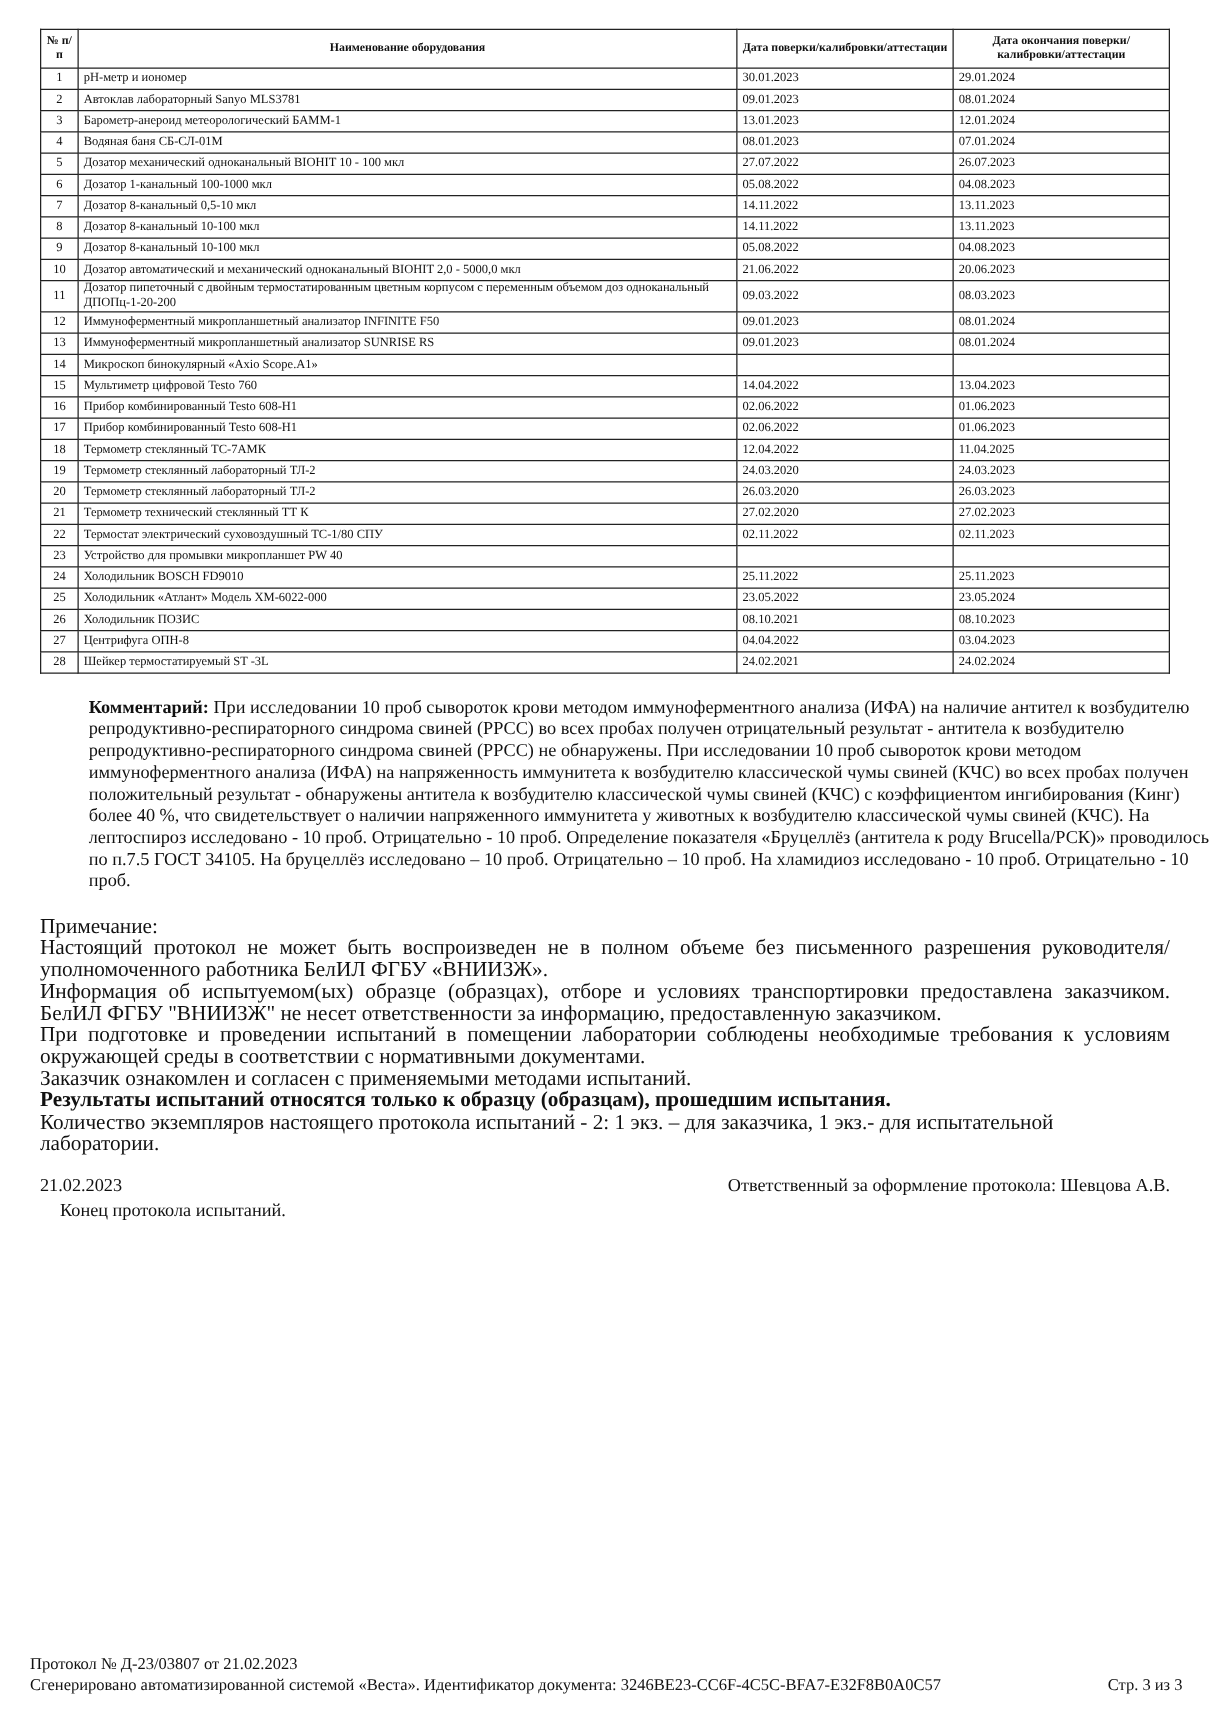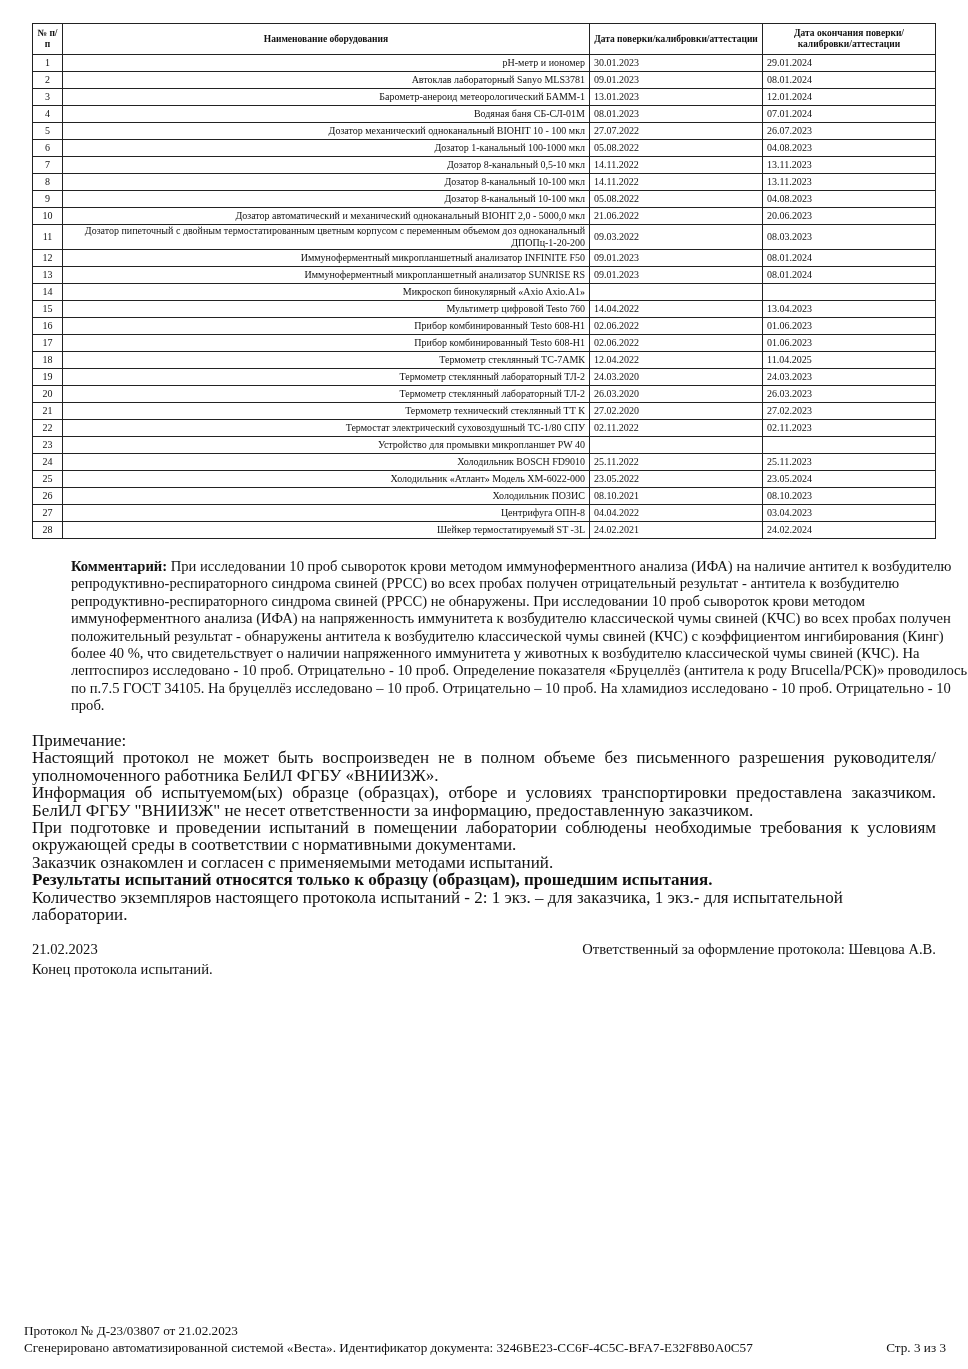--- a/index.html
+++ b/index.html
@@ -6,38 +6,38 @@
   body { width: 968px; height: 1369px; position: relative; overflow: hidden;
          font-family: "Liberation Serif", serif; color: #111; }
   .page { position: absolute; left: 0; top: 0; width: 968px; height: 1075px; }
 
   table.equip { position: absolute; left: 32px; top: 23px; width: 904px;
                 border-collapse: collapse; font-size: 10px; line-height: 12px; }
   table.equip th, table.equip td { border: 1px solid #222; padding: 0 4px; }
   table.equip th { font-weight: bold; font-size: 9.5px; height: 30px; text-align: center; line-height: 11px; }
   table.equip td { height: 16px; }
   table.equip td.num { text-align: center; width: 22px; padding: 0 2px; }
-  table.equip td.name { text-align: right; }
+  table.equip td.name { text-align: left; }
   table.equip td.date { width: 164px; }
   col.c1 { width: 30px; } col.c2 { width: 527px; } col.c3 { width: 173px; } col.c4 { width: 172px; }
 
   .comment { position: absolute; left: 32px; top: 558px; width: 904px;
              font-size: 14.6px; line-height: 17.4px; margin-left: 39px; }
   .comment b { font-weight: bold; }
 
   .notes { position: absolute; left: 32px; top: 732px; width: 904px;
            font-size: 17px; line-height: 17.4px; }
   .notes p { margin: 0; }
   .notes p.just { text-align: justify; text-align-last: left; }
   .notes p.bold { font-weight: bold; }
 
   .signrow { position: absolute; left: 32px; top: 940px; width: 904px; font-size: 14.6px; line-height: 18px; }
   .signrow .date { position: absolute; left: 0; top: 0; }
   .signrow .resp { position: absolute; right: 0; top: 0; }
-  .signrow .end { position: absolute; left: 0; top: 20px; }
+  .signrow .end { position: absolute; left: 16px; top: 20px; }
 
   .footer { position: absolute; left: 24px; top: 1322px; width: 922px; font-size: 13.2px; line-height: 17px; }
   .footer .l1 { position: absolute; left: 0; top: 0; white-space: nowrap; }
   .footer .l2 { position: absolute; left: 0; top: 17px; white-space: nowrap; }
   .footer .pg { position: absolute; right: 0; top: 17px; white-space: nowrap; }
 </style>
 </head>
 <body>
 
 <div class="page">
@@ -131,21 +131,21 @@
           <td class="date">08.01.2024</td>
         </tr>
         <tr>
           <td class="num">13</td>
           <td class="name">Иммуноферментный микропланшетный анализатор SUNRISE RS</td>
           <td class="date">09.01.2023</td>
           <td class="date">08.01.2024</td>
         </tr>
         <tr>
           <td class="num">14</td>
-          <td class="name">Микроскоп бинокулярный «Axio Axio.A1»</td>
+          <td class="name">Микроскоп бинокулярный «Axio Scope.A1»</td>
           <td class="date"></td>
           <td class="date"></td>
         </tr>
         <tr>
           <td class="num">15</td>
           <td class="name">Мультиметр цифровой Testo 760</td>
           <td class="date">14.04.2022</td>
           <td class="date">13.04.2023</td>
         </tr>
         <tr>

